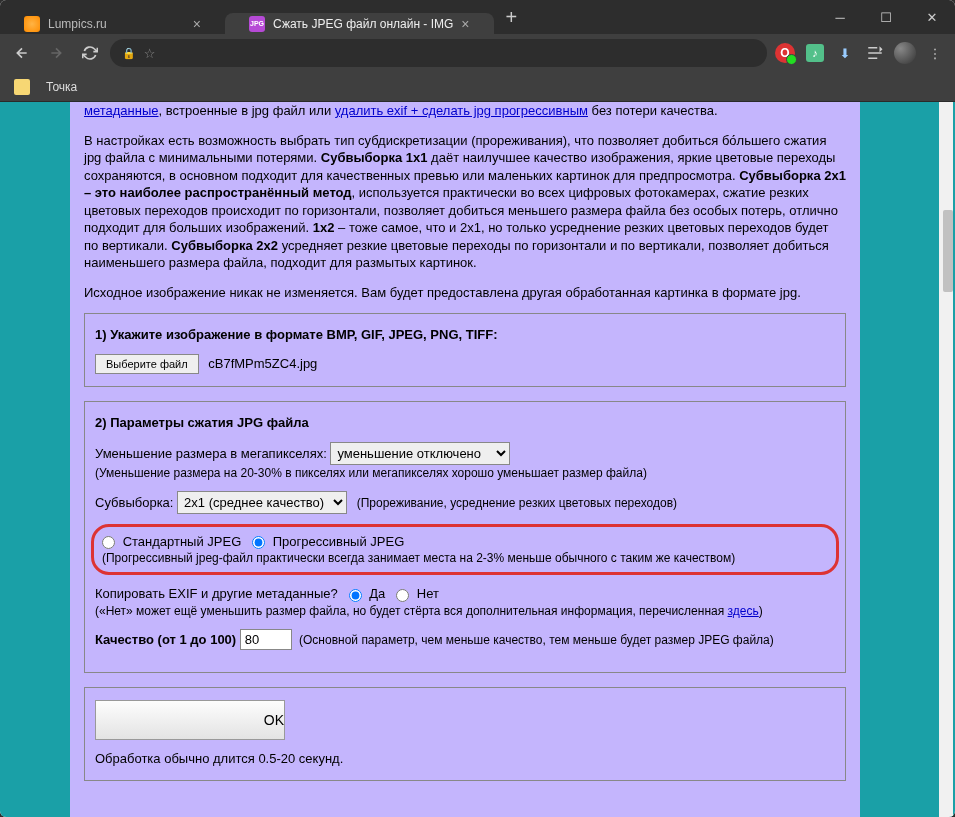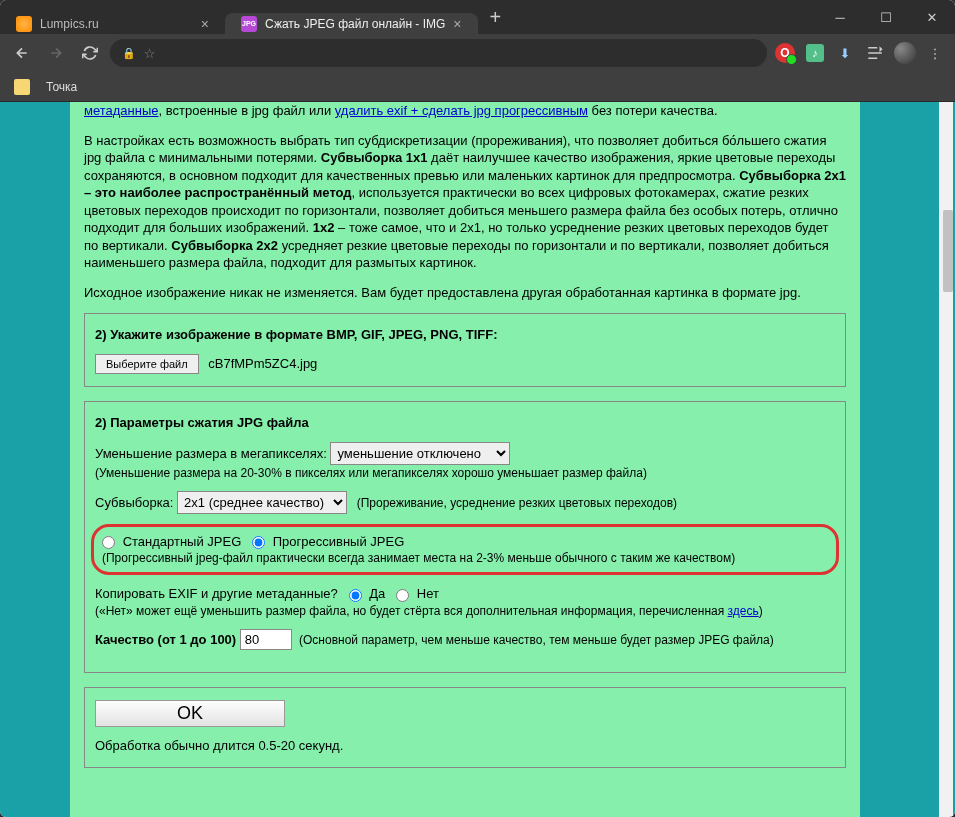--- a/index.html
+++ b/index.html
@@ -1,19 +1,19 @@
 <!DOCTYPE html>
 <html><head>
 <meta charset="utf-8">
 <style>
 * { box-sizing: border-box; margin: 0; padding: 0; }
 body { font-family: Arial, sans-serif; font-size: 13px; background: #2e2e2e; width: 955px; height: 817px; overflow: hidden; position: relative; }
 .window { width: 955px; height: 817px; background: #fff; display: flex; flex-direction: column; border-radius: 6px; overflow: hidden; }
 .titlebar { background: #2d2d2d; height: 34px; display: flex; align-items: stretch; }
-.tab { display: flex; align-items: center; padding: 0 16px; gap: 8px; color: #bbb; font-size: 12px; position: relative; min-width: 225px; border-top-left-radius: 8px; border-top-right-radius: 8px; margin-top: 13px; }
+.tab { display: flex; align-items: center; padding: 0 24px; gap: 8px; color: #bbb; font-size: 12px; position: relative; min-width: 225px; border-top-left-radius: 8px; border-top-right-radius: 8px; margin-top: 13px; }
 .tab.active { background: #3f3f3f; color: #eee; }
 .tab .favicon { width: 16px; height: 16px; border-radius: 3px; }
 .tab .title { flex: 1; white-space: nowrap; overflow: hidden; text-overflow: ellipsis; }
 .tab .close { color: #aaa; font-size: 14px; cursor: pointer; }
 .newtab { color: #ccc; font-size: 20px; padding: 0 12px; display: flex; align-items: center; cursor: pointer; }
 .spacer { flex: 1; }
 .winbtn { width: 46px; display: flex; align-items: center; justify-content: center; color: #ccc; cursor: pointer; }
 .toolbar { background: #3f3f3f; height: 38px; display: flex; align-items: center; padding: 0 8px; gap: 6px; }
 .navbtn { width: 28px; height: 28px; display: flex; align-items: center; justify-content: center; color: #ccc; border-radius: 50%; cursor: pointer; }
 .navbtn.disabled { color: #666; }
@@ -22,34 +22,34 @@
 .addressbar .url { flex: 1; white-space: nowrap; overflow: hidden; }
 .addressbar .url .domain { color: #eee; }
 .addressbar .url .path { color: #888; }
 .tbicon { width: 24px; height: 24px; display: flex; align-items: center; justify-content: center; cursor: pointer; border-radius: 4px; }
 .bookmarks { background: #3f3f3f; height: 30px; display: flex; align-items: center; padding: 0 14px; gap: 16px; border-bottom: 1px solid #2a2a2a; }
 .bookmarks .folder { width: 16px; height: 16px; background: #f7d774; border-radius: 2px; }
 .bookmarks .label { color: #ddd; font-size: 12px; }
 .viewport { flex: 1; background: #1aa0a7; display: flex; justify-content: center; overflow: hidden; position: relative; }
 .scrollbar { position: absolute; right: 2px; top: 0; bottom: 0; width: 14px; background: #f1f1f1; }
 .scrollthumb { position: absolute; right: 2px; top: 108px; width: 10px; height: 82px; background: #c1c1c1; border-radius: 2px; }
-.page { background: #86efac; width: 790px; padding: 0 14px 20px; font-size: 13px; color: #000; line-height: 1.35; margin-right: 25px; }
+.page { background: #c4b5fd; width: 790px; padding: 0 14px 20px; font-size: 13px; color: #000; line-height: 1.35; margin-right: 25px; }
 .page a { color: #0000cc; text-decoration: underline; }
 .page p { margin: 0 0 12px; }
 .fieldset { border: 1px solid #888; padding: 12px 10px; margin-bottom: 14px; }
 .fieldset .heading { font-weight: bold; margin-bottom: 10px; }
 .filebtn { border: 1px solid #888; background: #efefef; padding: 3px 10px; font-size: 11px; cursor: pointer; }
 .filename { margin-left: 6px; }
 .row { margin: 10px 0; }
 .select { border: 1px solid #888; background: #efefef; padding: 2px 2px; font-size: 13px; min-width: 180px; }
 .hint { font-size: 12px; color: #000; }
 .highlight { border: 3px solid #d33; border-radius: 18px; padding: 6px 8px; margin: 10px -4px; }
 input[type=radio] { margin: 0 4px 0 0; vertical-align: middle; }
 input[type=text] { border: 1px solid #888; padding: 2px 4px; font-size: 13px; width: 52px; }
-.okbtn { width: 190px; height: 27px; font-size: 18px; background: linear-gradient(#fdfdfd, #e3e3e3); border: 1px solid #999; cursor: pointer; }
+.okbtn { width: 190px; height: 40px; font-size: 14px; background: linear-gradient(#fdfdfd, #e3e3e3); border: 1px solid #999; cursor: pointer; text-align: right; }
 .avatar { width: 22px; height: 22px; border-radius: 50%; background: radial-gradient(circle at 30% 30%, #888, #333); }
 .ext-o { width: 20px; height: 20px; border-radius: 50%; background: #d33; position: relative; display: flex; align-items: center; justify-content: center; color: #fff; font-weight: bold; font-size: 12px; }
 .ext-o::after { content: ""; position: absolute; right: -2px; bottom: -2px; width: 9px; height: 9px; background: #2d2; border-radius: 50%; border: 1px solid #3f3f3f; }
 .ext-sq { width: 18px; height: 18px; background: #53c08a; border-radius: 3px; display: flex; align-items: center; justify-content: center; color: #fff; font-size: 11px; }
 .fav-orange { background: radial-gradient(#ffb445, #ff8c00); border-radius: 50%; }
 .fav-jpg { background: #b64ad6; color: #fff; font-size: 7px; font-weight: bold; display: flex; align-items: center; justify-content: center; border-radius: 2px; }
 label { cursor: pointer; }
 </style>
 </head>
 <body>
@@ -122,21 +122,21 @@
     <div class="page">
       <p>
         <a href="#">метаданные</a><span>, встроенные в jpg файл или </span><a href="#">удалить exif + сделать jpg прогрессивным</a><span> без потери качества.</span>
       </p>
       <p>
         <span>В настройках есть возможность выбрать тип субдискретизации (прореживания), что позволяет добиться бо́льшего сжатия jpg файла с минимальными потерями. </span><b>Субвыборка 1x1</b><span> даёт наилучшее качество изображения, яркие цветовые переходы сохраняются, в основном подходит для качественных превью или маленьких картинок для предпросмотра. </span><b>Субвыборка 2x1 – это наиболее распространённый метод</b><span>, используется практически во всех цифровых фотокамерах, сжатие резких цветовых переходов происходит по горизонтали, позволяет добиться меньшего размера файла без особых потерь, отлично подходит для больших изображений. </span><b>1x2</b><span> – тоже самое, что и 2x1, но только усреднение резких цветовых переходов будет по вертикали. </span><b>Субвыборка 2x2</b><span> усредняет резкие цветовые переходы по горизонтали и по вертикали, позволяет добиться наименьшего размера файла, подходит для размытых картинок.</span>
       </p>
       <p>Исходное изображение никак не изменяется. Вам будет предоставлена другая обработанная картинка в формате jpg.</p>
 
       <div class="fieldset">
-        <div class="heading">2) Укажите изображение в формате BMP, GIF, JPEG, PNG, TIFF:</div>
+        <div class="heading">1) Укажите изображение в формате BMP, GIF, JPEG, PNG, TIFF:</div>
         <button class="filebtn">Выберите файл</button>
         <span class="filename">cB7fMPm5ZC4.jpg</span>
       </div>
 
       <div class="fieldset">
         <div class="heading">2) Параметры сжатия JPG файла</div>
 
         <div class="row">
           <span>Уменьшение размера в мегапикселях:</span>
           <select class="select"><option>уменьшение отключено</option></select>

